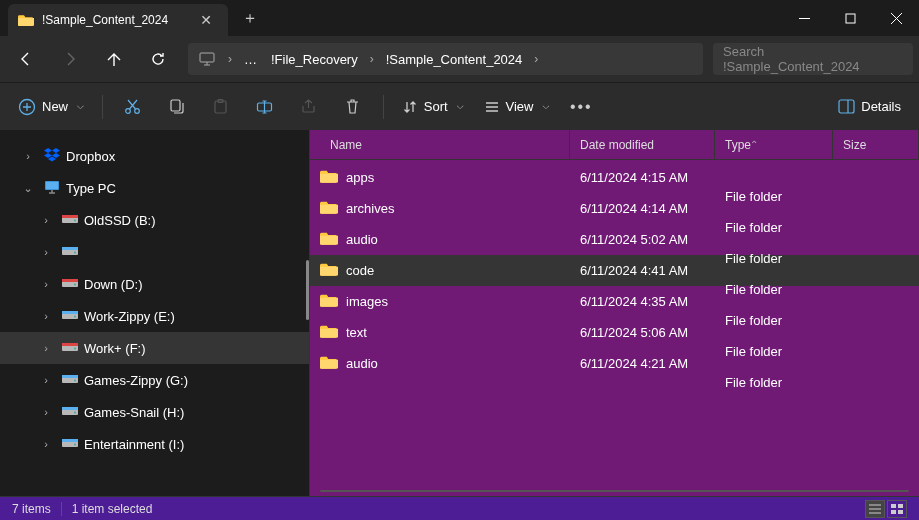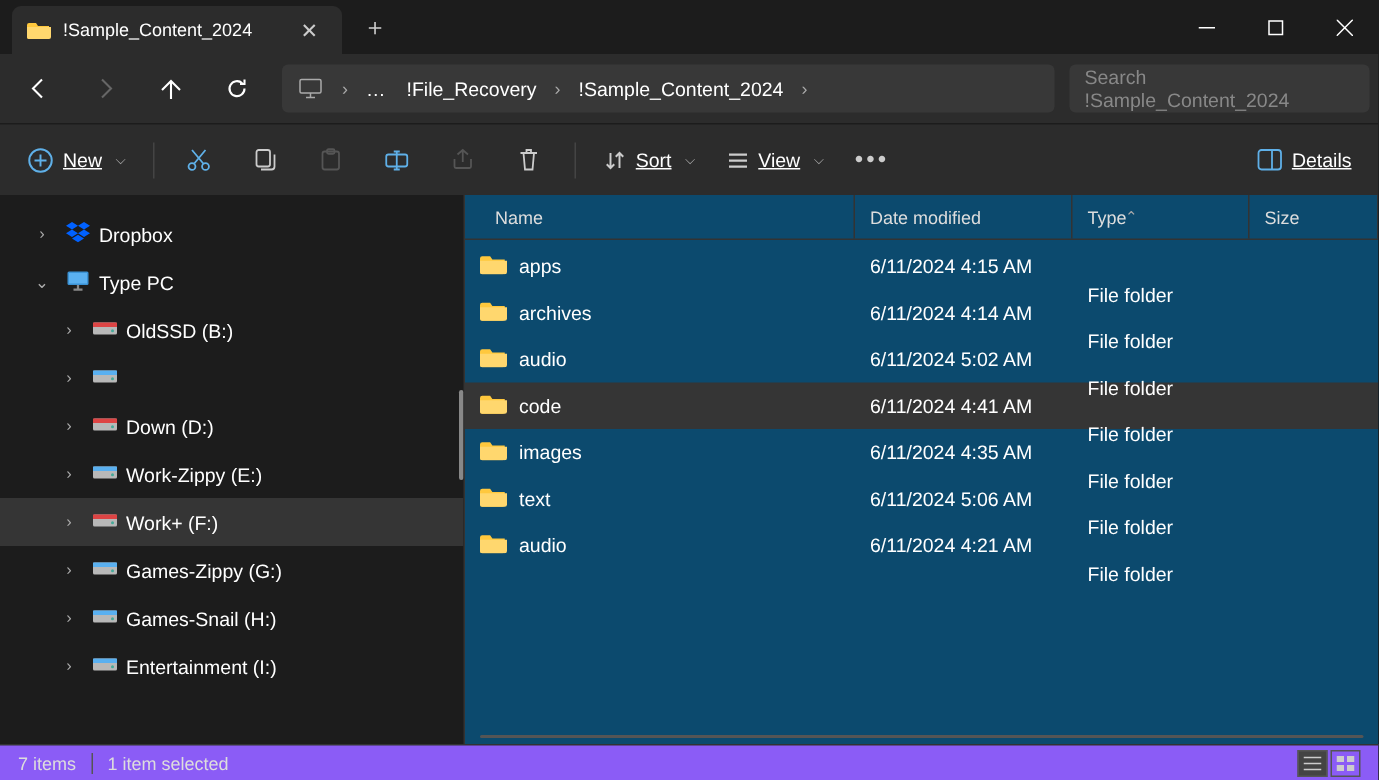--- a/index.html
+++ b/index.html
@@ -20,59 +20,59 @@
     .nav-btn { width: 40px; height: 36px; display: flex; align-items: center; justify-content: center; color: #ccc; cursor: pointer; border-radius: 4px; }
     .nav-btn.disabled { color: #666; }
     .breadcrumb { flex: 1; display: flex; align-items: center; background: #383838; border-radius: 4px; height: 32px; padding: 0 4px; margin: 0 6px; gap: 2px; }
     .crumb { display: flex; align-items: center; color: #fff; font-size: 13px; padding: 0 6px; cursor: pointer; white-space: nowrap; }
     .crumb-arrow { color: #aaa; padding: 0 4px; font-size: 12px; }
     .search-box { width: 200px; height: 32px; background: #383838; border-radius: 4px; color: #888; font-size: 13px; display: flex; align-items: center; padding: 0 10px; }
     
     
     .toolbar { display: flex; align-items: center; height: 48px; background: #2c2c2c; padding: 0 10px; gap: 4px; border-top: 1px solid #1c1c1c; }
     .tool-btn { display: flex; align-items: center; justify-content: center; min-width: 40px; height: 36px; color: #ccc; cursor: pointer; border-radius: 4px; gap: 6px; padding: 0 8px; }
-    .tool-label { font-size: 13px; color: #fff; text-decoration: underline; }
+    .tool-label { font-size: 13px; color: #fff; }
     .tool-sep { width: 1px; height: 24px; background: #444; margin: 0 6px; }
     .tool-spacer { flex: 1; }
     .tool-chevron { font-size: 9px; color: #aaa; margin-left: 3px; }
     .tool-btn.disabled { color: #555; }
     
     
     .main { flex: 1; display: flex; background: #1c1c1c; overflow: hidden; }
     
     
     .sidebar { width: 310px; background: #1c1c1c; overflow-y: auto; padding-top: 10px; border-right: 1px solid #333; position: relative; }
     .sidebar-splitter { position: absolute; right: 0; top: 130px; width: 3px; height: 60px; background: #888; border-radius: 2px; }
     .tree-item { display: flex; align-items: center; height: 32px; color: #fff; font-size: 13px; cursor: pointer; gap: 6px; }
     .tree-item.selected { background: #353535; }
     .tree-chevron { width: 20px; text-align: center; color: #aaa; font-size: 11px; }
     .tree-icon { width: 16px; height: 16px; display: inline-block; }
     .tree-label { flex: 1; white-space: nowrap; }
     
     
-    .file-panel { flex: 1; display: flex; flex-direction: column; background: #0c4a6e; overflow: hidden; }
+    .file-panel { flex: 1; display: flex; flex-direction: column; background: #701a75; overflow: hidden; }
     .col-headers { display: flex; height: 30px; align-items: center; border-bottom: 1px solid #333; font-size: 12px; color: #ddd; }
     .col-headers > div { padding: 0 10px; border-right: 1px solid #333; height: 100%; display: flex; align-items: center; }
     .col-name { width: 260px; padding-left: 20px !important; }
     .col-date { width: 145px; }
     .col-type { width: 118px; }
     .col-size { flex: 1; }
     .sort-arrow { margin: 0 auto; font-size: 10px; color: #aaa; position: absolute; left: 440px; }
     
     .file-rows { flex: 1; overflow-y: auto; padding-top: 2px; position: relative; }
     .file-row { display: flex; align-items: center; height: 31px; font-size: 13px; color: #fff; cursor: pointer; }
     .file-row.selected { background: #353535; }
     .cell-name { width: 260px; display: flex; align-items: center; gap: 8px; padding-left: 10px; }
     .cell-date { width: 145px; padding-left: 10px; }
     .cell-type { width: 118px; padding-left: 10px; margin-top: 38px; }
     .cell-size { flex: 1; padding-left: 10px; }
     .hscroll-ind { position: absolute; bottom: 4px; left: 10px; right: 10px; height: 2px; background: #555; border-radius: 1px; }
     
     
-    .status-bar { height: 24px; background: #8b5cf6; border-top: 1px solid #333; display: flex; align-items: center; padding: 0 12px; font-size: 12px; color: #ddd; gap: 10px; }
+    .status-bar { height: 24px; background: #4c1d95; border-top: 1px solid #333; display: flex; align-items: center; padding: 0 12px; font-size: 12px; color: #ddd; gap: 10px; }
     .status-sep { width: 1px; height: 14px; background: #555; }
     .status-spacer { flex: 1; }
     .view-toggle { display: flex; gap: 2px; }
     .view-toggle-btn { width: 20px; height: 18px; display: flex; align-items: center; justify-content: center; cursor: pointer; border: 1px solid #555; }
     .view-toggle-btn.active { background: #444; }
     
     
     .folder-icon-svg { width: 18px; height: 14px; }
     .folder-icon-small { width: 16px; height: 12px; }
     

